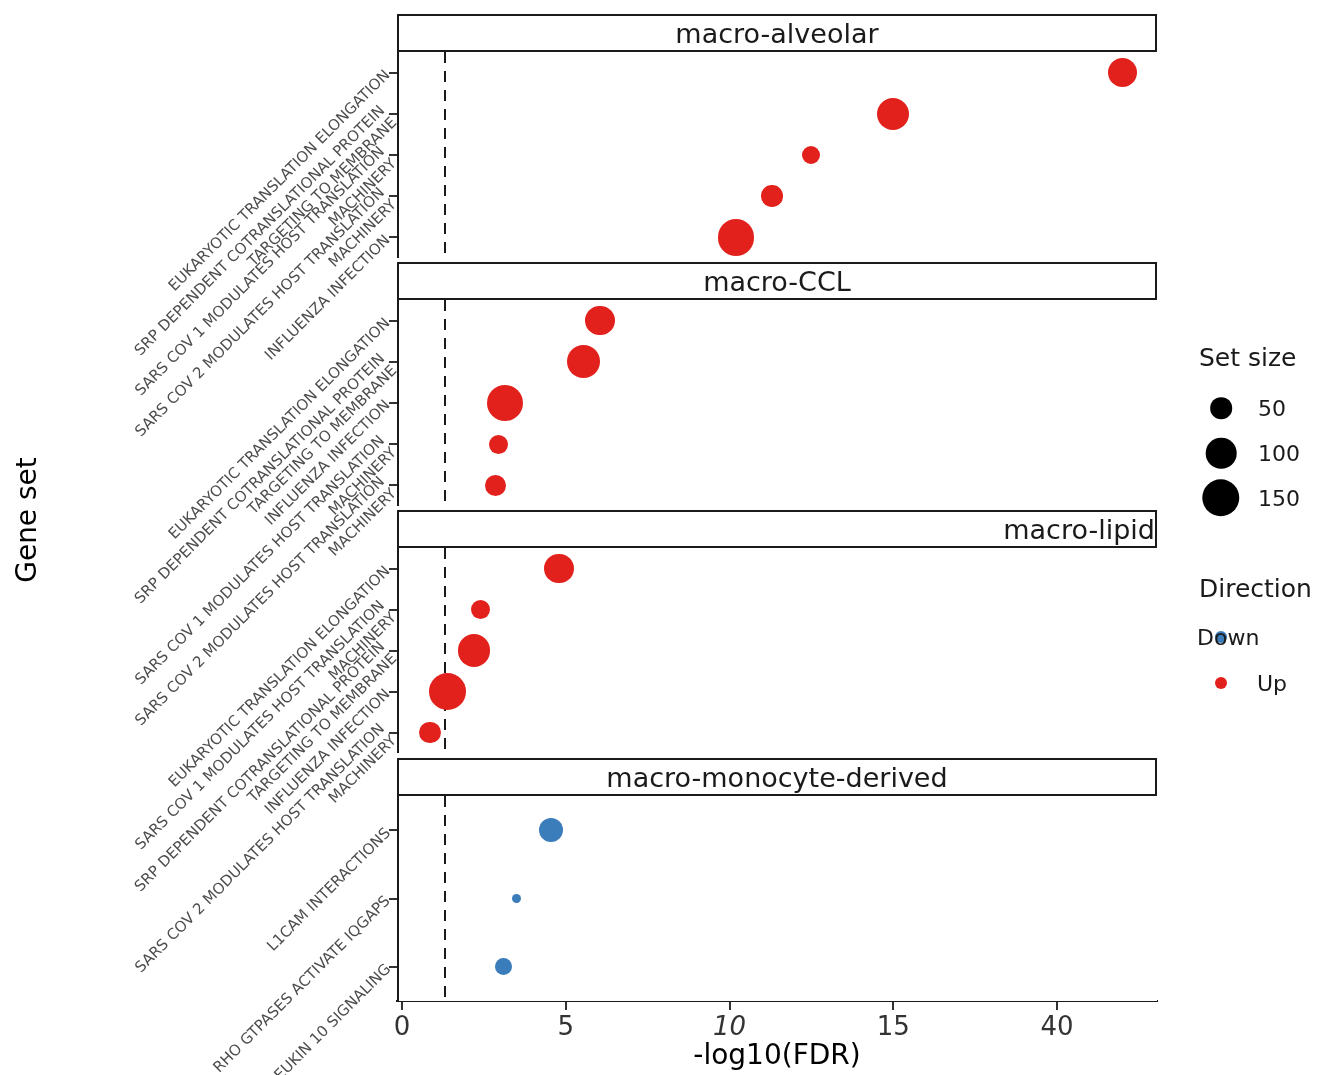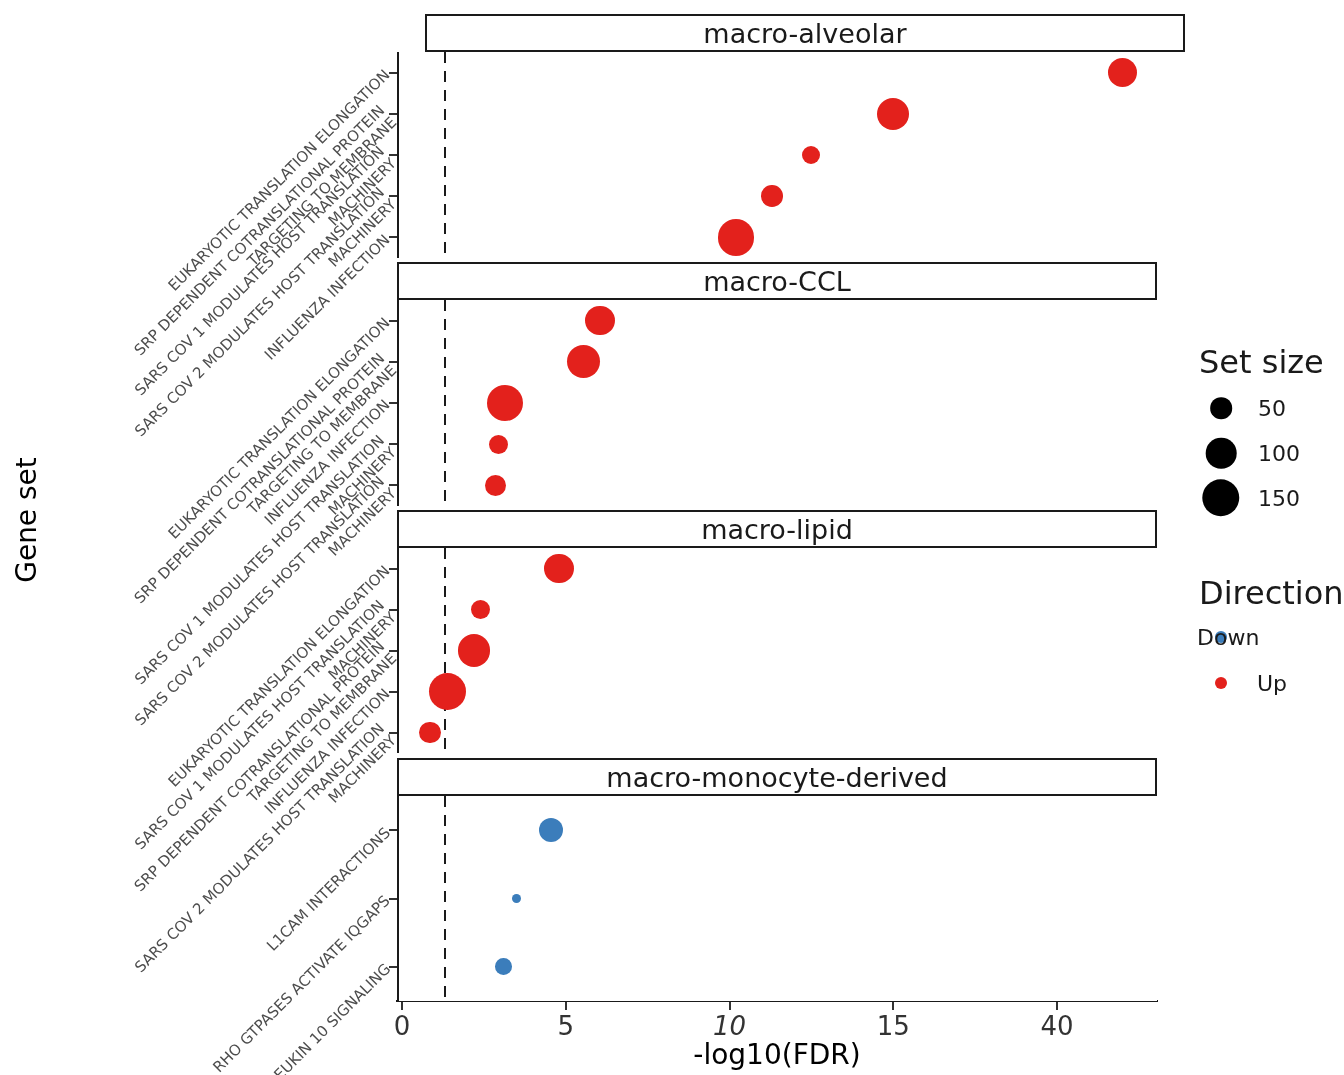--- a/index.html
+++ b/index.html
@@ -33,36 +33,36 @@
   .xticklab { position:absolute; top:1011px; font-size:26px; color:#333333; transform:translateX(-50%); }
   .xtitle {
     position:absolute; top:1038px; left:777px; transform:translateX(-50%);
     font-size:28px; color:#000000; white-space:nowrap;
   }
   .ytitle {
     position:absolute; left:26px; top:520px;
     transform:translate(-50%,-50%) rotate(-90deg);
     font-size:28px; color:#000000; white-space:nowrap;
   }
-  .legend-title { position:absolute; font-size:32px; color:#1a1a1a; white-space:nowrap; }
+  .legend-title { position:absolute; font-size:25px; color:#1a1a1a; white-space:nowrap; }
   .legend-dot { position:absolute; border-radius:50%; transform:translate(-50%,-50%); background:#000; }
   .legend-label { position:absolute; font-size:22px; color:#1a1a1a; transform:translateY(-50%); white-space:nowrap; }
 </style>
 </head>
 <body>
 
 <div class="fig">
 
   <div class="ytitle">Gene set</div>
   <div class="xtitle">-log10(FDR)</div>
 
   <div class="xaxis"></div>
 
   <div id="facets">
-      <div class="strip" style="top: 14px; margin-left: 28px;">
+      <div class="strip" style="top: 14px;">
         <div>macro-alveolar</div>
       </div>
       <div class="panel" style="top: 52px; height: 206px;">
         <div class="dashline" style="left: 44.575px; height: 206px;"></div>
         <div class="dot" style="left: 708.587px; top: 5.6874px; height: 29.8252px; width: 29.8252px; background: rgb(227, 33, 28);"></div>
         <div class="dot" style="left: 478.203px; top: 45.7532px; height: 32.0936px; width: 32.0936px; background: rgb(227, 33, 28);"></div>
         <div class="dot" style="left: 403.323px; top: 93.9484px; height: 18.1032px; width: 18.1032px; background: rgb(227, 33, 28);"></div>
         <div class="dot" style="left: 362.256px; top: 133.381px; height: 21.6375px; width: 21.6375px; background: rgb(227, 33, 28);"></div>
         <div class="dot" style="left: 318.626px; top: 166.976px; height: 36.8473px; width: 36.8473px; background: rgb(227, 33, 28);"></div>
       </div>
@@ -96,21 +96,21 @@
       <div class="ylab" style="right: 956px; top: 344.55px;">SRP DEPENDENT COTRANSLATIONAL PROTEIN
 TARGETING TO MEMBRANE</div>
       <div class="ytick" style="left: 389px; top: 402px;"></div>
       <div class="ylab" style="right: 956px; top: 394.375px;">INFLUENZA INFECTION</div>
       <div class="ytick" style="left: 389px; top: 443.2px;"></div>
       <div class="ylab" style="right: 956px; top: 426.95px;">SARS COV 1 MODULATES HOST TRANSLATION
 MACHINERY</div>
       <div class="ytick" style="left: 389px; top: 484.4px;"></div>
       <div class="ylab" style="right: 956px; top: 468.15px;">SARS COV 2 MODULATES HOST TRANSLATION
 MACHINERY</div>
-      <div class="strip" style="top: 510px;">
+      <div class="strip" style="top: 510px; justify-content: flex-end;">
         <div>macro-lipid</div>
       </div>
       <div class="panel" style="top: 548px; height: 205px;">
         <div class="dashline" style="left: 44.575px; height: 205px;"></div>
         <div class="dot" style="left: 145.287px; top: 5.5874px; height: 29.8252px; width: 29.8252px; background: rgb(227, 33, 28);"></div>
         <div class="dot" style="left: 71.9234px; top: 51.8234px; height: 19.3531px; width: 19.3531px; background: rgb(227, 33, 28);"></div>
         <div class="dot" style="left: 58.6426px; top: 86.0926px; height: 32.8148px; width: 32.8148px; background: rgb(227, 33, 28);"></div>
         <div class="dot" style="left: 30.4264px; top: 125.076px; height: 36.8473px; width: 36.8473px; background: rgb(227, 33, 28);"></div>
         <div class="dot" style="left: 20.0188px; top: 173.681px; height: 21.6375px; width: 21.6375px; background: rgb(227, 33, 28);"></div>
       </div>

